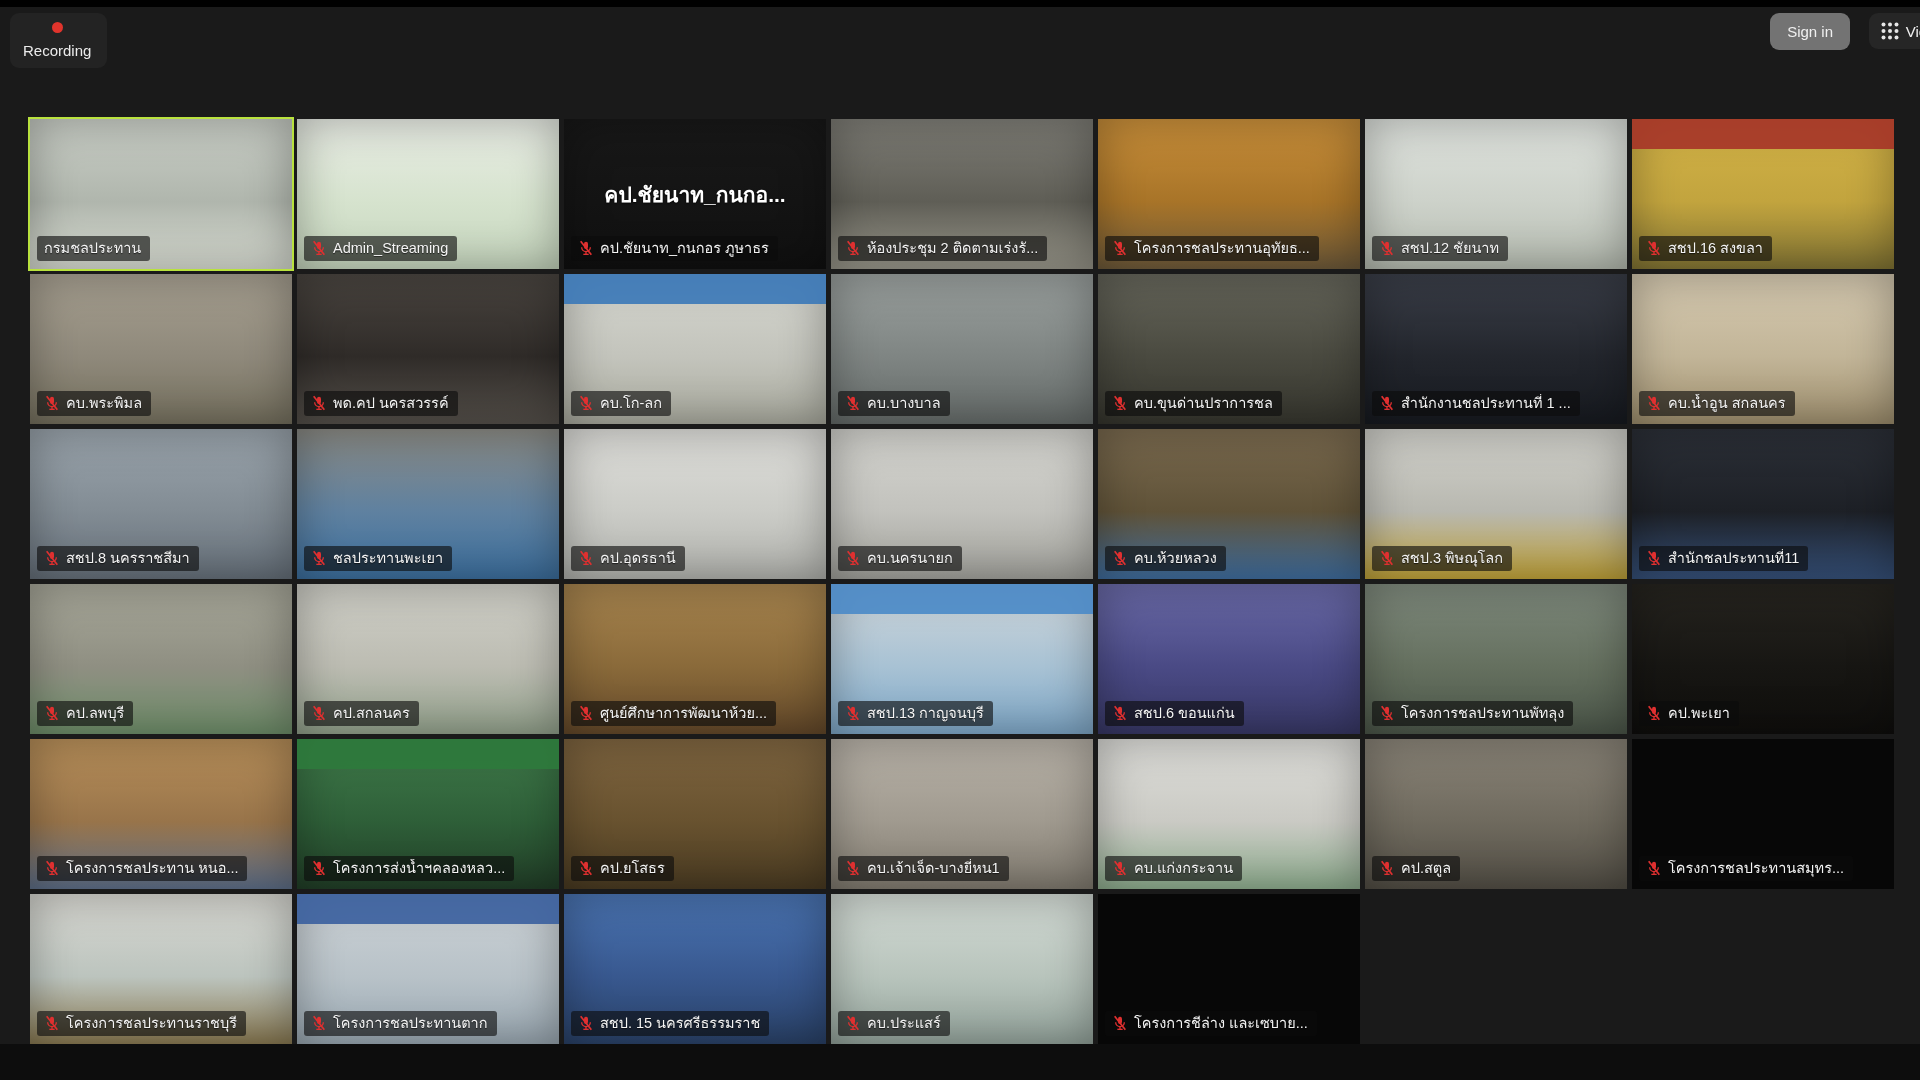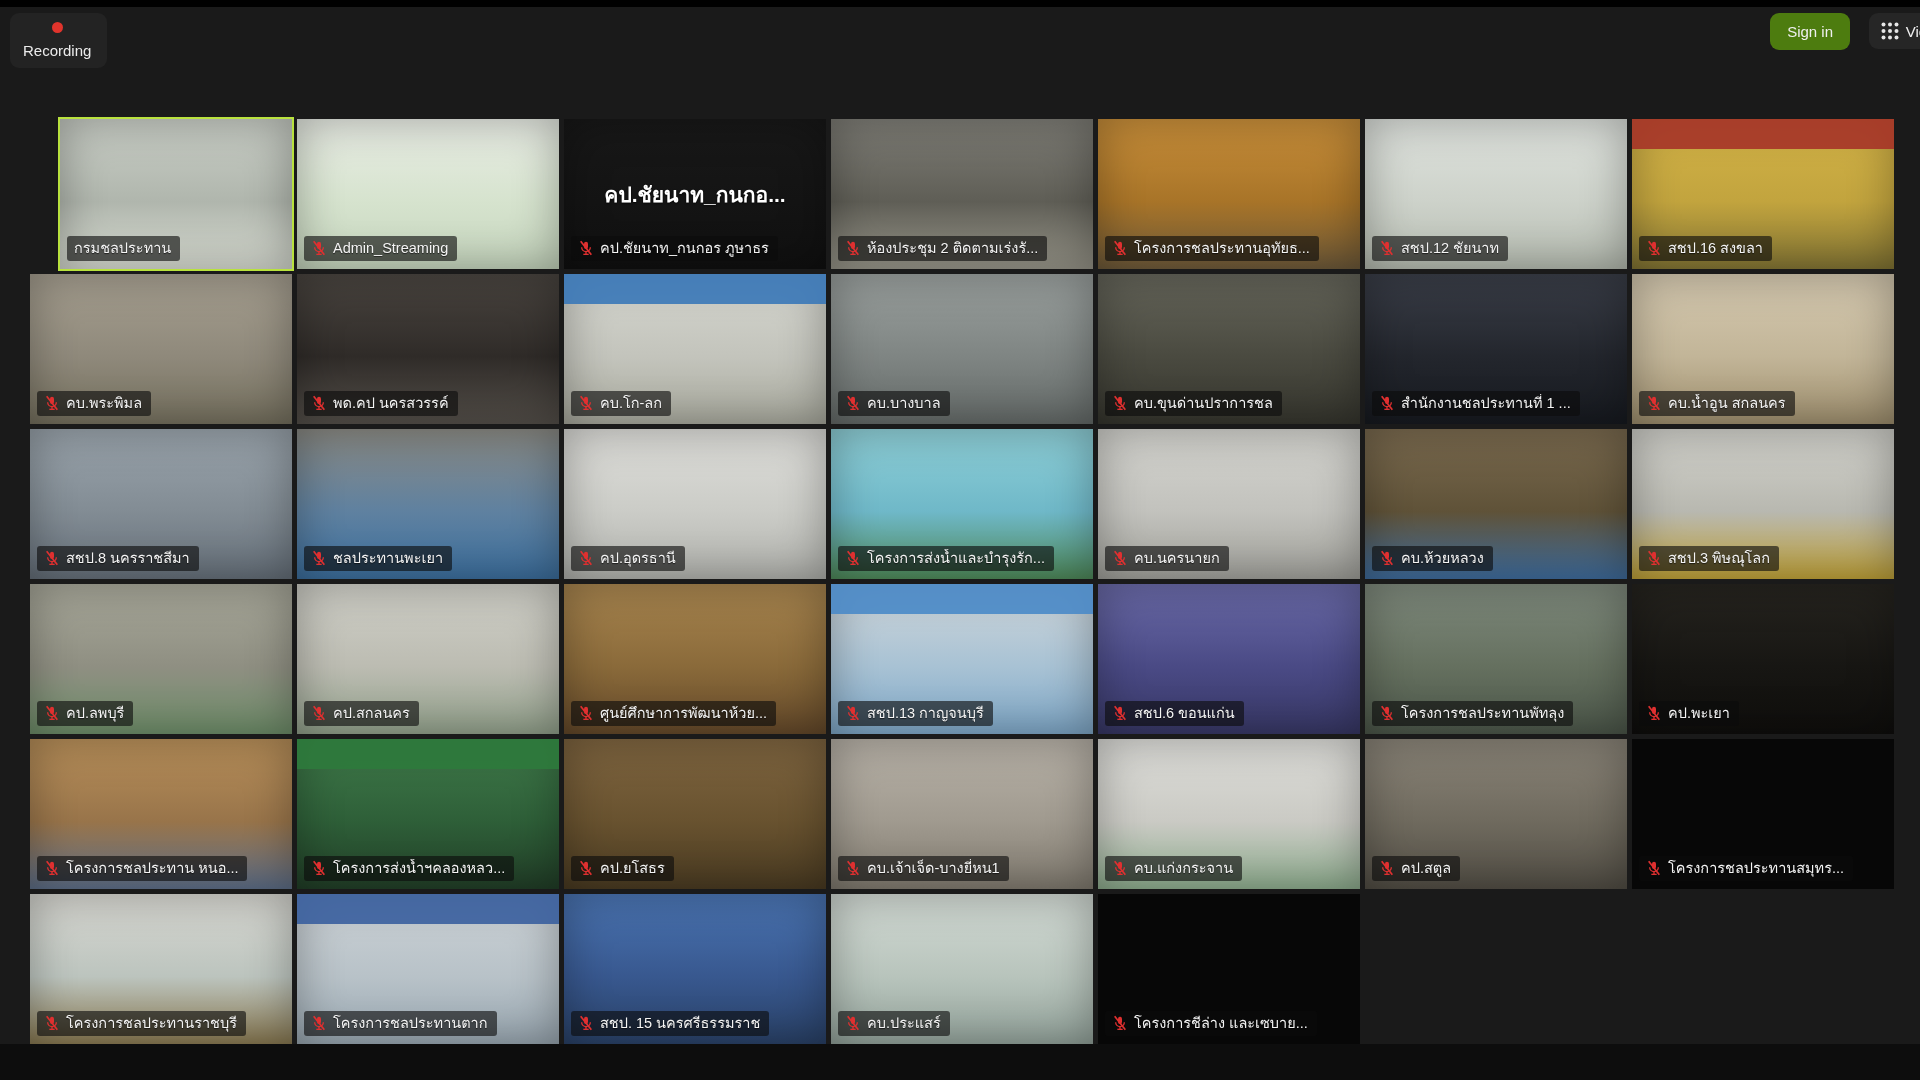--- a/index.html
+++ b/index.html
@@ -19,21 +19,21 @@
     position: absolute; left: 10px; top: 6px;
     display: flex; align-items: center; gap: 9px;
     background: #232323; border-radius: 9px;
     padding: 9px 16px 9px 13px;
     flex-direction: column;
   }
   .rec-dot { width: 11px; height: 11px; border-radius: 50%; background: #e0342c; }
   .rec-text { color: #ececec; font-size: 15px; }
   .signin-btn {
     position: absolute; right: 70px; top: 6px;
-    background: #4d7c0f; border: none; border-radius: 9px;
+    background: #737373; border: none; border-radius: 9px;
     color: #f0f0f0; font-size: 15px; padding: 10px 17px;
     font-family: inherit; cursor: pointer; text-align: center;
   }
   .view-btn {
     position: absolute; right: -30px; top: 6px;
     background: #262626; border: none; border-radius: 9px;
     color: #f0f0f0; font-size: 15px; padding: 9px 12px;
     display: flex; align-items: center; gap: 7px;
     font-family: inherit; cursor: pointer;
   }
@@ -45,21 +45,21 @@
     display: grid;
     grid-template-columns: repeat(7, 262px);
     grid-auto-rows: 150px;
     gap: 5px;
   }
   .tile {
     position: relative;
     background: #111;
     overflow: hidden;
   }
-  .tile.active { outline: 3px solid #b9e23e; outline-offset: -1px; z-index: 2; margin-left: 30px; }
+  .tile.active { outline: 3px solid #b9e23e; outline-offset: -1px; z-index: 2; }
   .scene { position: absolute; inset: 0; }
   .scene::after { content: ""; position: absolute; inset: 0; box-shadow: inset 0 0 46px rgba(0,0,0,.33); }
   .tile.black .scene { background: #070707 !important; }
   .tile.black .scene::after { box-shadow: none; }
   .banner { display: none; position: absolute; top: 0; left: 0; width: 100%; height: 20%; opacity: .9; }
   .center-text {
     position: absolute; inset: 0;
     display: flex; align-items: center; justify-content: center;
     padding: 0 16px;
     color: #fff; font-size: 21px; font-weight: bold;
@@ -337,34 +337,20 @@
         <rect x="9" y="2.5" width="6" height="11" rx="3" fill="#e03030"></rect>
         <path d="M5.5 11c0 3.6 2.9 6.5 6.5 6.5s6.5-2.9 6.5-6.5" fill="none" stroke="#e03030" stroke-width="2"></path>
         <line x1="12" y1="17.5" x2="12" y2="21" stroke="#e03030" stroke-width="2"></line>
         <line x1="8" y1="21.5" x2="16" y2="21.5" stroke="#e03030" stroke-width="2"></line>
         <line x1="4" y1="2" x2="20" y2="22" stroke="#e03030" stroke-width="2.6"></line>
       </svg>
       <span class="label-text">คป.อุดรธานี</span>
     </div>
   </div>
     <div class="tile">
-    <div class="scene" style="background: linear-gradient(rgb(143, 208, 216) 0%, rgb(111, 184, 200) 55%, rgb(79, 138, 90) 100%);"></div>
-
-    <div class="label">
-      <svg class="mic" viewBox="0 0 24 24">
-        <rect x="9" y="2.5" width="6" height="11" rx="3" fill="#e03030"></rect>
-        <path d="M5.5 11c0 3.6 2.9 6.5 6.5 6.5s6.5-2.9 6.5-6.5" fill="none" stroke="#e03030" stroke-width="2"></path>
-        <line x1="12" y1="17.5" x2="12" y2="21" stroke="#e03030" stroke-width="2"></line>
-        <line x1="8" y1="21.5" x2="16" y2="21.5" stroke="#e03030" stroke-width="2"></line>
-        <line x1="4" y1="2" x2="20" y2="22" stroke="#e03030" stroke-width="2.6"></line>
-      </svg>
-      <span class="label-text">โครงการส่งน้ำและบำรุงรัก...</span>
-    </div>
-  </div>
-    <div class="tile">
     <div class="scene" style="background: linear-gradient(rgb(212, 212, 207) 0%, rgb(194, 194, 189) 55%, rgb(162, 162, 156) 100%);"></div>
 
     <div class="label">
       <svg class="mic" viewBox="0 0 24 24">
         <rect x="9" y="2.5" width="6" height="11" rx="3" fill="#e03030"></rect>
         <path d="M5.5 11c0 3.6 2.9 6.5 6.5 6.5s6.5-2.9 6.5-6.5" fill="none" stroke="#e03030" stroke-width="2"></path>
         <line x1="12" y1="17.5" x2="12" y2="21" stroke="#e03030" stroke-width="2"></line>
         <line x1="8" y1="21.5" x2="16" y2="21.5" stroke="#e03030" stroke-width="2"></line>
         <line x1="4" y1="2" x2="20" y2="22" stroke="#e03030" stroke-width="2.6"></line>
       </svg>
@@ -390,20 +376,34 @@
 
     <div class="label">
       <svg class="mic" viewBox="0 0 24 24">
         <rect x="9" y="2.5" width="6" height="11" rx="3" fill="#e03030"></rect>
         <path d="M5.5 11c0 3.6 2.9 6.5 6.5 6.5s6.5-2.9 6.5-6.5" fill="none" stroke="#e03030" stroke-width="2"></path>
         <line x1="12" y1="17.5" x2="12" y2="21" stroke="#e03030" stroke-width="2"></line>
         <line x1="8" y1="21.5" x2="16" y2="21.5" stroke="#e03030" stroke-width="2"></line>
         <line x1="4" y1="2" x2="20" y2="22" stroke="#e03030" stroke-width="2.6"></line>
       </svg>
       <span class="label-text">สชป.3 พิษณุโลก</span>
+    </div>
+  </div>
+    <div class="tile">
+    <div class="scene" style="background: linear-gradient(rgb(44, 48, 56) 0%, rgb(29, 32, 38) 55%, rgb(54, 81, 122) 100%);"></div>
+
+    <div class="label">
+      <svg class="mic" viewBox="0 0 24 24">
+        <rect x="9" y="2.5" width="6" height="11" rx="3" fill="#e03030"></rect>
+        <path d="M5.5 11c0 3.6 2.9 6.5 6.5 6.5s6.5-2.9 6.5-6.5" fill="none" stroke="#e03030" stroke-width="2"></path>
+        <line x1="12" y1="17.5" x2="12" y2="21" stroke="#e03030" stroke-width="2"></line>
+        <line x1="8" y1="21.5" x2="16" y2="21.5" stroke="#e03030" stroke-width="2"></line>
+        <line x1="4" y1="2" x2="20" y2="22" stroke="#e03030" stroke-width="2.6"></line>
+      </svg>
+      <span class="label-text">สำนักชลประทานที่11</span>
     </div>
   </div>
     <div class="tile">
     <div class="scene" style="background: linear-gradient(rgb(168, 168, 154) 0%, rgb(143, 143, 130) 55%, rgb(111, 143, 106) 100%);"></div>
 
     <div class="label">
       <svg class="mic" viewBox="0 0 24 24">
         <rect x="9" y="2.5" width="6" height="11" rx="3" fill="#e03030"></rect>
         <path d="M5.5 11c0 3.6 2.9 6.5 6.5 6.5s6.5-2.9 6.5-6.5" fill="none" stroke="#e03030" stroke-width="2"></path>
         <line x1="12" y1="17.5" x2="12" y2="21" stroke="#e03030" stroke-width="2"></line>

